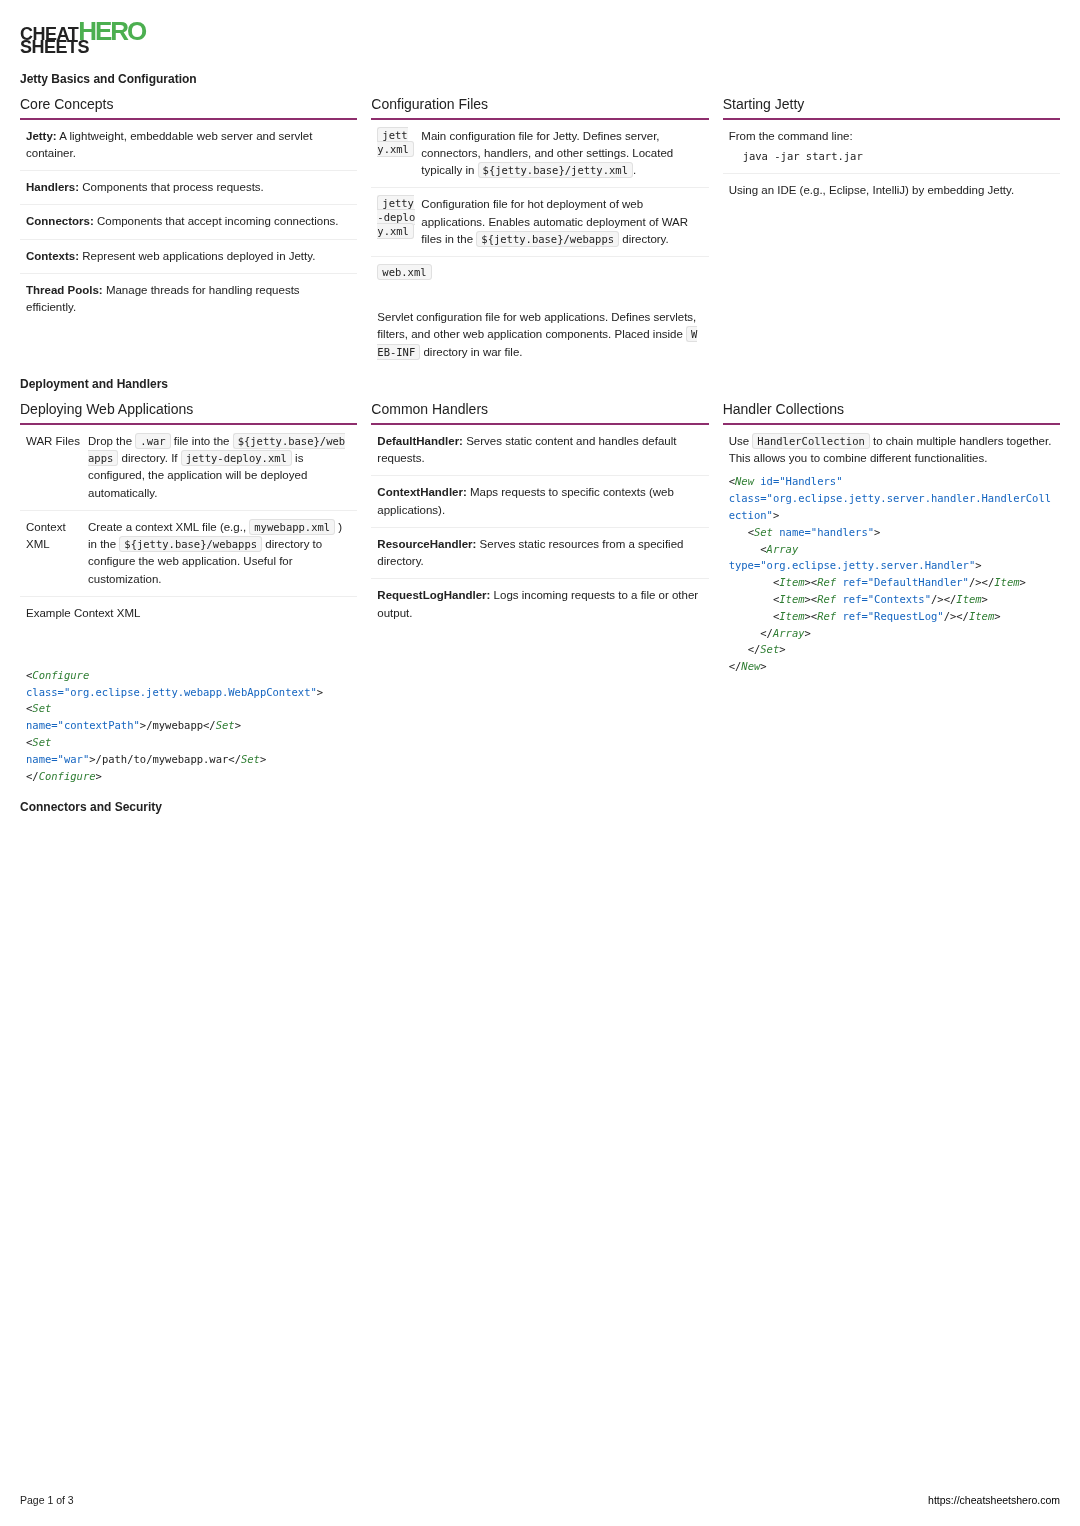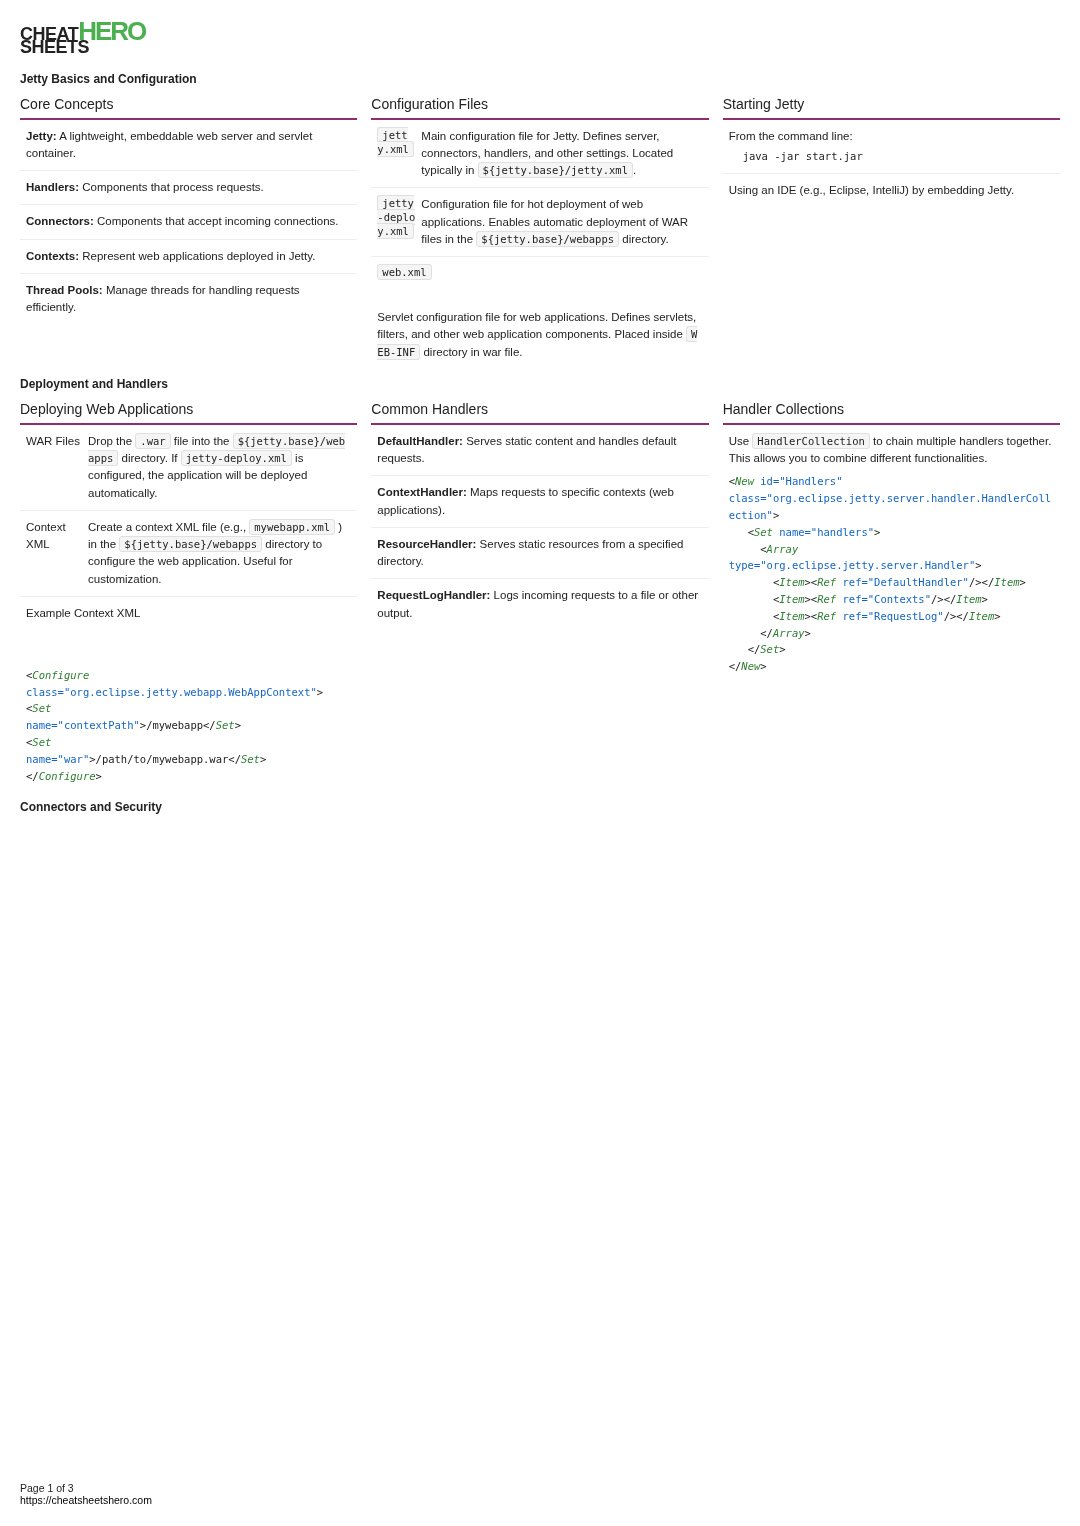--- a/index.html
+++ b/index.html
@@ -21,21 +21,21 @@
 .table-row { display: flex; padding: 8px 6px; border-bottom: 1px solid #eee; gap: 4px; }
 .table-row:last-child { border-bottom: none; flex-direction: column; }
 .table-key { flex: 0 0 58px; font-size: 11.5px; line-height: 1.5; }
 .table-val { flex: 1; font-size: 11.5px; line-height: 1.5; }
 code.inline, .code-chip { font-family: "SFMono-Regular", Consolas, monospace; font-size: 10.5px; background: #f5f5f5; border: 1px solid #e0e0e0; border-radius: 3px; padding: 1px 4px; white-space: normal; word-break: break-all; }
 .code-block { font-family: "SFMono-Regular", Consolas, monospace; font-size: 10.5px; line-height: 1.6; word-break: break-all; white-space: normal; }
 .tag { color: #2e7d32; font-style: italic; }
 .attr { color: #1565c0; }
 .str { color: #1565c0; font-weight: 500; }
 .plain-code { font-family: "SFMono-Regular", Consolas, monospace; font-size: 10.5px; display: block; margin-top: 4px; }
-.footer { position: absolute; bottom: 20px; left: 20px; right: 20px; display: flex; justify-content: space-between; font-size: 10.5px; flex-direction: column; }
+.footer { position: absolute; bottom: 20px; left: 20px; right: 20px; display: flex; justify-content: space-between; font-size: 10.5px; }
 .footer a { color: #000; }
 .key-chip { flex: 0 0 40px; }
 </style>
 </head>
 <body>
 
 <div class="header">
   <div class="logo">
     <div>
       <div class="logo-text"><span>CHEAT</span><span class="logo-hero">HERO</span></div>

